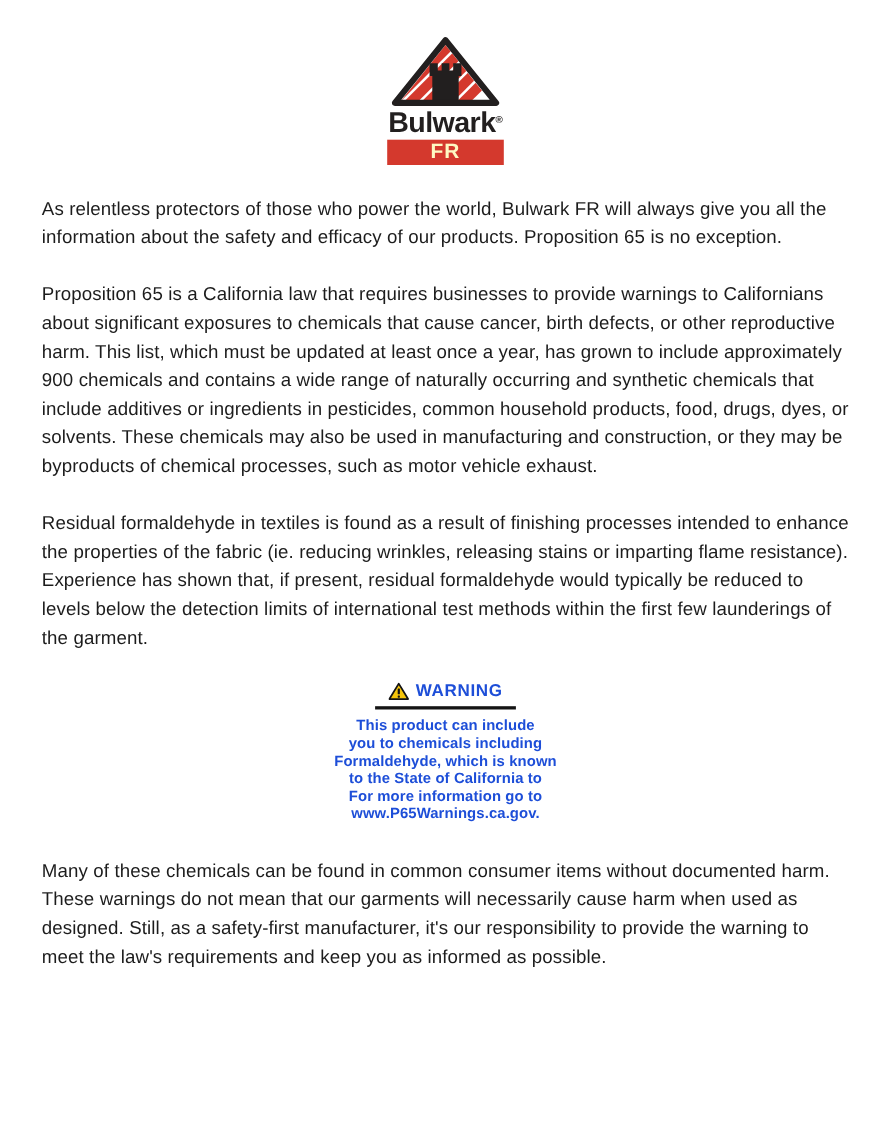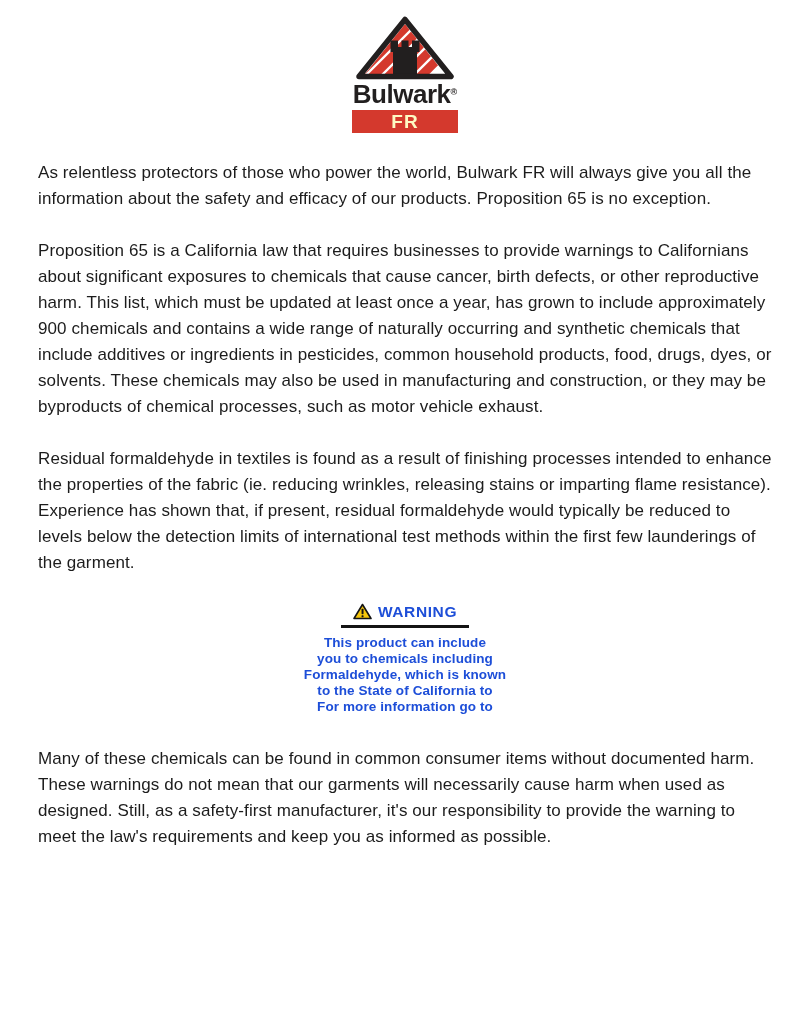--- a/index.html
+++ b/index.html
@@ -7,21 +7,21 @@
     padding: 0;
     background: #ffffff;
   }
   .page {
     position: relative;
     width: 800px;
     height: 1027px;
     margin: 0 auto;
     background: #ffffff;
     box-sizing: border-box;
-    padding: 16px 28px 0 38px;
+    padding: 33px 28px 0 38px;
     overflow: hidden;
     font-family: "Liberation Sans", sans-serif;
     color: #1c1c1c;
   }
 
   
   .logo {
     width: 106px;
     margin: 0 auto;
     text-align: center;
@@ -156,17 +156,18 @@
         <rect x="9" y="13" width="2.1" height="2.1" rx="0.6" fill="#141414"></rect>
       </svg>
       <span>WARNING</span>
     </div>
     <div class="warning-underline"></div>
     <div class="warning-line">This product can include</div>
     <div class="warning-line">you to chemicals including</div>
     <div class="warning-line">Formaldehyde, which is known</div>
     <div class="warning-line">to the State of California to</div>
     <div class="warning-line">For more information go to</div>
+    <div class="warning-line">www.P65Warnings.ca.gov.</div>
   </div>
 
   <p class="body-par last-par">Many of these chemicals can be found in common consumer items without documented harm. These warnings do not mean that our garments will necessarily cause harm when used as designed. Still, as a safety-first manufacturer, it's our responsibility to provide the warning to meet the law's requirements and keep you as informed as possible.</p>
 
 </div>
 
 </body></html>

